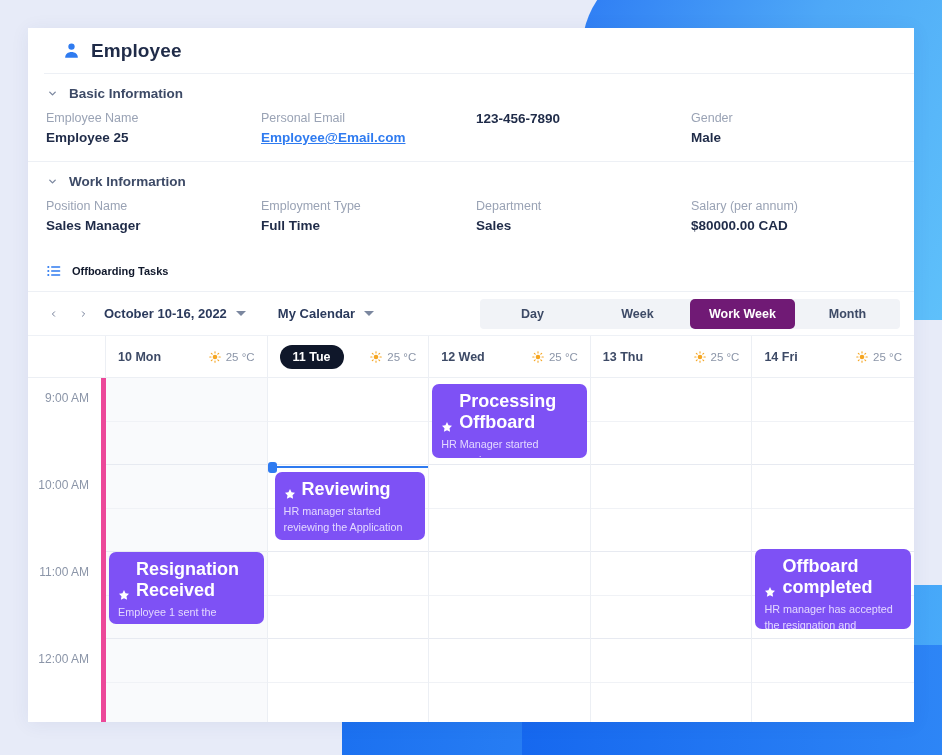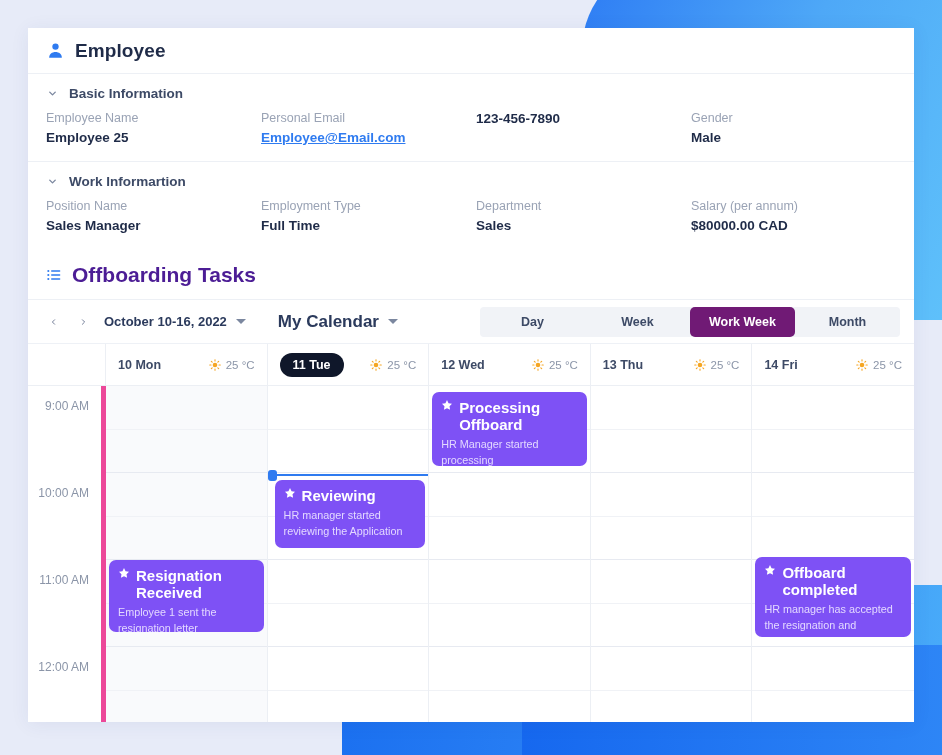--- a/index.html
+++ b/index.html
@@ -49,20 +49,21 @@
     box-shadow: 0 2px 18px rgba(40,60,120,0.07);
   }
 
   
   .page-header {
     height: 46px;
     display: flex;
     align-items: center;
     padding: 0 18px;
     border-bottom: 1px solid #edf0f5;
+    margin-left: 16px;
   }
   .page-header .icon-user { margin-right: 10px; display: flex; align-items: center; }
   .page-title {
     font-size: 19px;
     font-weight: bold;
     color: #1f2b48;
     letter-spacing: .1px;
   }
 
   
@@ -106,23 +107,23 @@
 
   
   .task-header {
     display: flex;
     align-items: center;
     padding: 14px 18px 12px 18px;
     border-bottom: 1px solid #edf0f5;
   }
   .task-header .list-icon { margin-right: 10px; display:flex; align-items:center; }
   .task-title {
-    font-size: 21px;
-    font-weight: bold;
-    color: #4c1d95;
+    font-size: 11px;
+    font-weight: bold;
+    color: #0f172a;
   }
 
   
   .cal-toolbar {
     display: flex;
     align-items: center;
     height: 44px;
     padding: 0 14px;
     border-bottom: 1px solid #eef1f6;
   }
@@ -143,21 +144,21 @@
     margin-left: 9px;
     width: 0; height: 0;
     border-left: 5px solid transparent;
     border-right: 5px solid transparent;
     border-top: 5px solid #7b879f;
     display: inline-block;
   }
   .cal-select {
     display: flex; align-items: center;
     margin-left: 32px;
-    font-size: 17px; font-weight: bold; color: #2b3a5c;
+    font-size: 13px; font-weight: bold; color: #2b3a5c;
     cursor: pointer;
   }
   .view-toggle {
     margin-left: auto;
     display: flex;
     background: #f1f3f7;
     border-radius: 4px;
     overflow: hidden;
     height: 30px;
     width: 420px;
@@ -244,22 +245,22 @@
     left: 3px; right: 3px;
     background: #7e51f5;
     border-radius: 7px;
     padding: 7px 9px 8px 9px;
     color: #ffffff;
     overflow: hidden;
     cursor: pointer;
   }
   .event-title {
     display: flex;
-    align-items: flex-start;
-    font-size: 15px;
+    align-items: flex-end;
+    font-size: 18px;
     font-weight: bold;
     margin-bottom: 3px;
   }
   .star { margin-right: 6px; display: flex; align-items: center; }
   .event-desc {
     font-size: 10.8px;
     line-height: 1.5;
     color: #e3d8ff;
   }
 

